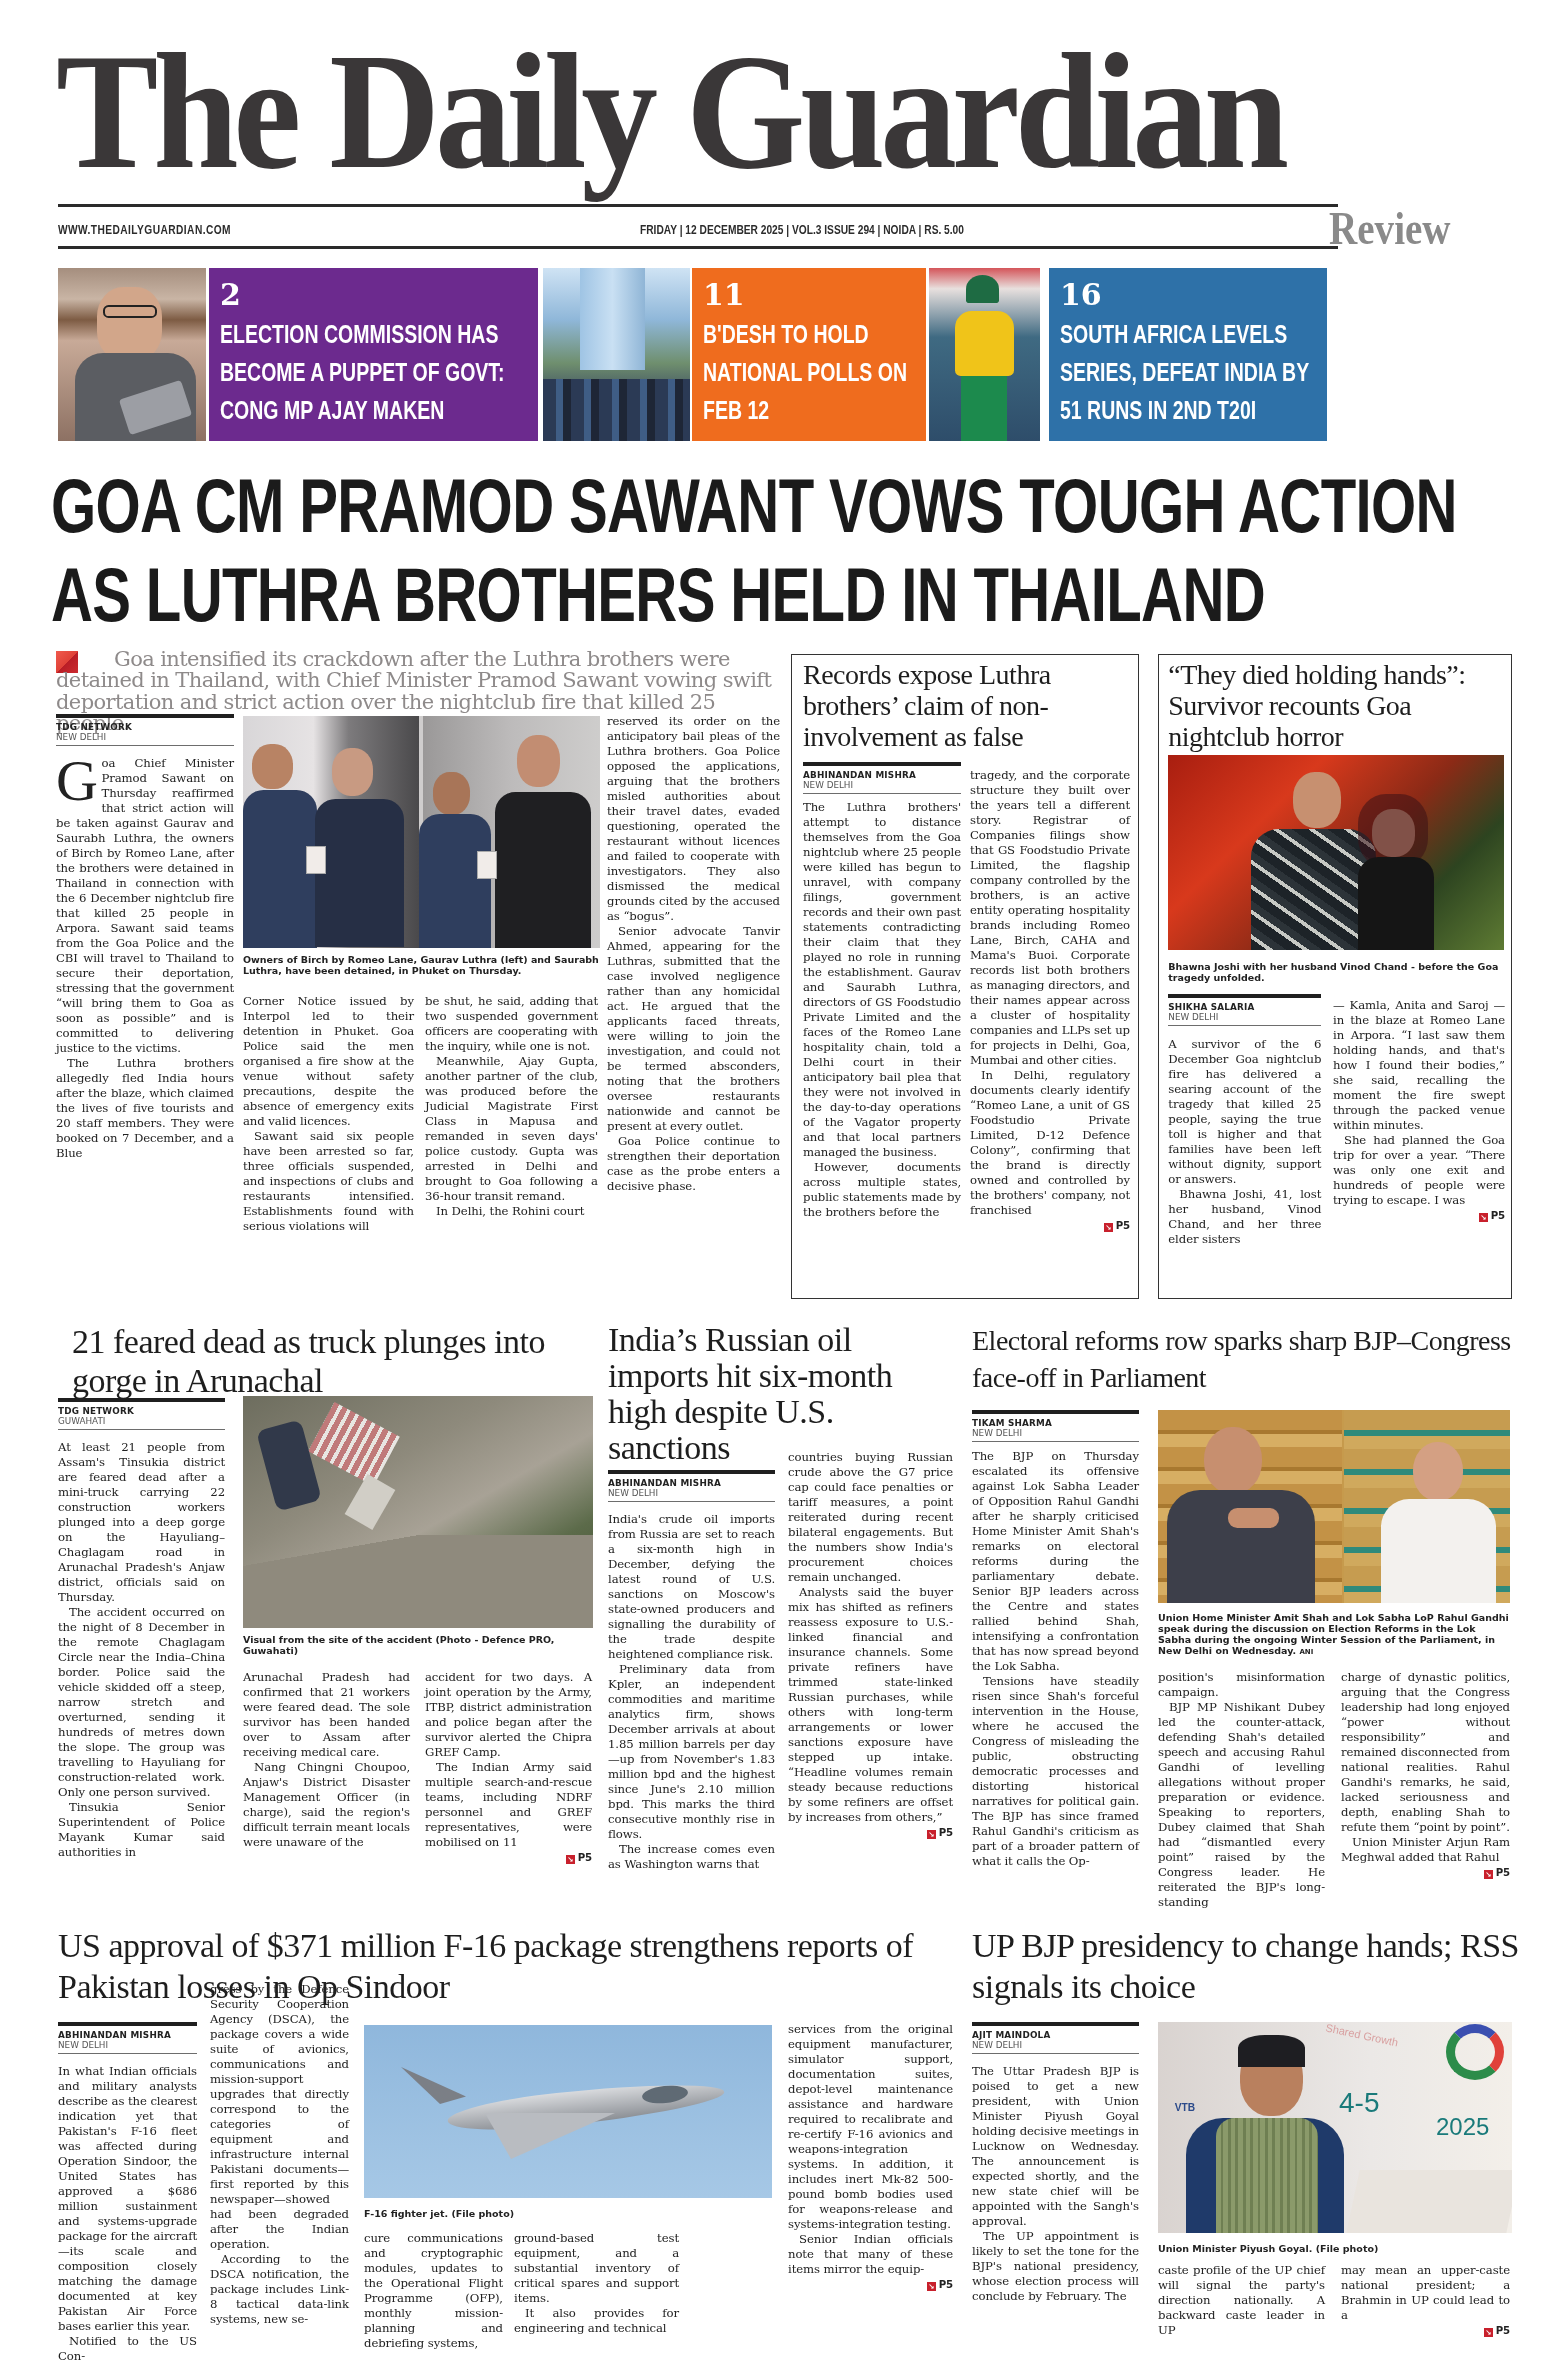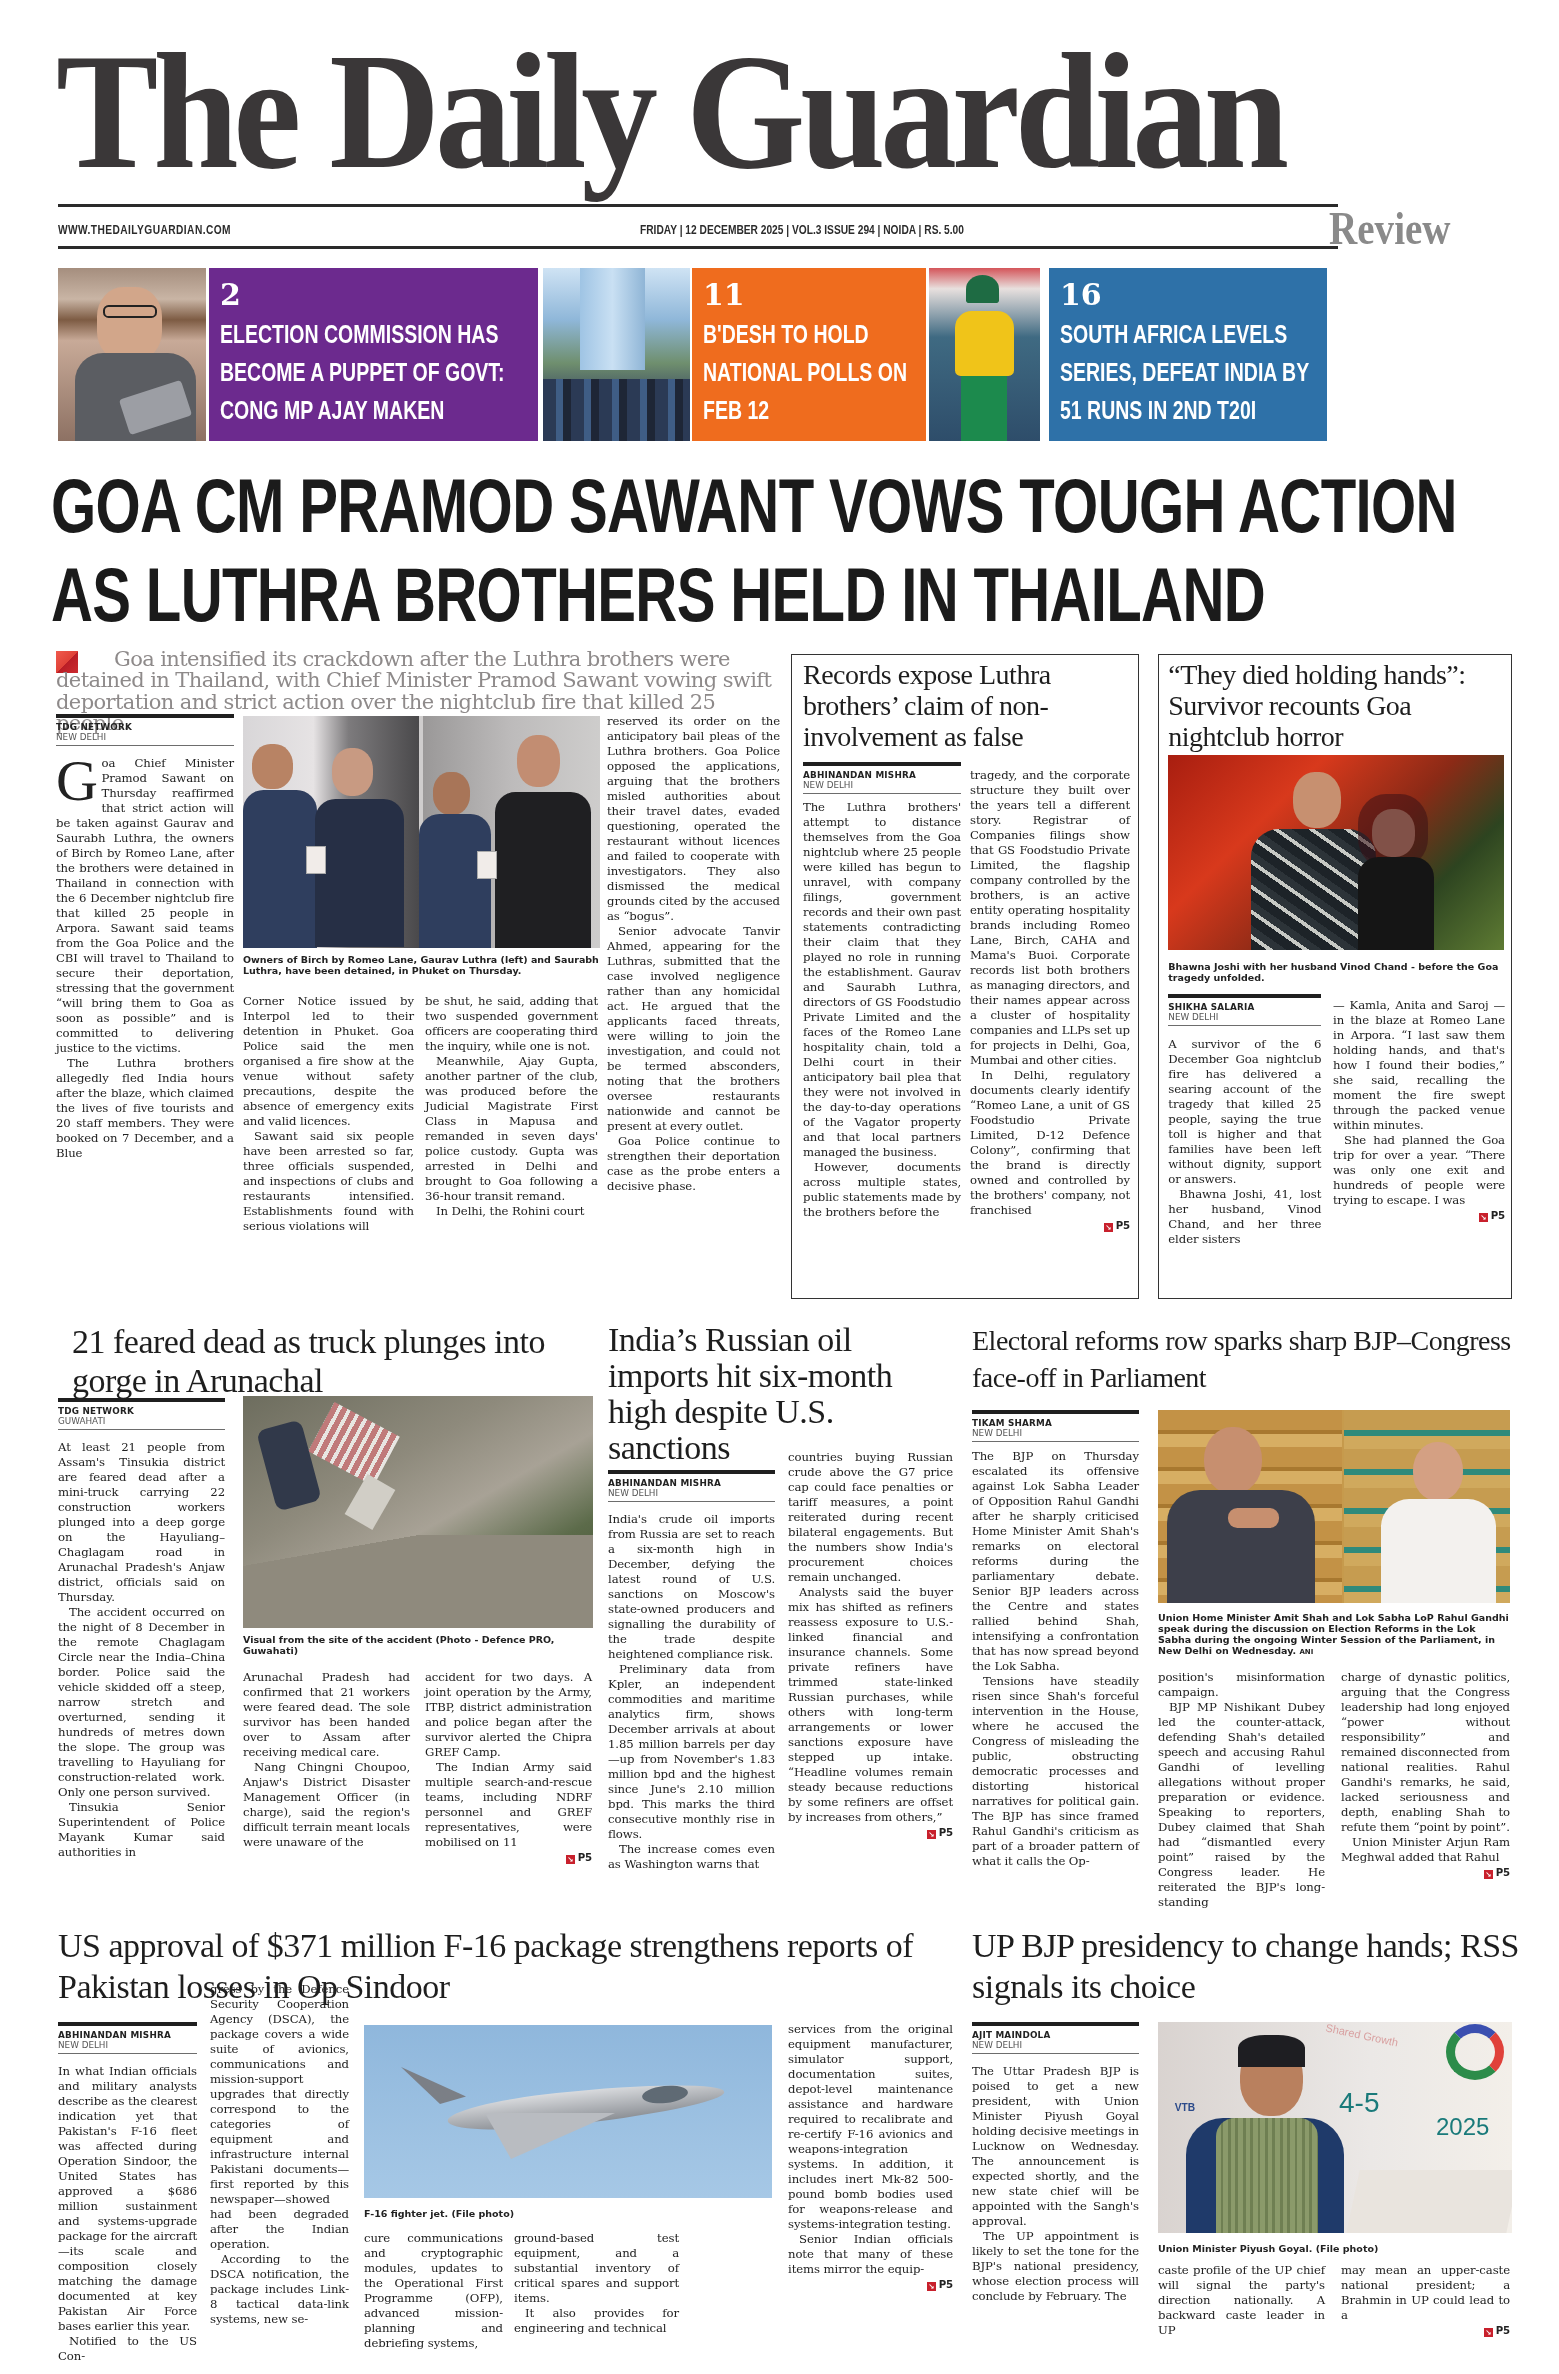--- a/index.html
+++ b/index.html
@@ -136,21 +136,21 @@
   <div style="position:absolute;left:234px;top:135px;width:20.4px;height:28px;background:#f1ece9;border:0.9px solid #aaa;"></div>
 </div>
 <div class="abs caption" style="left:243px;top:954px;width:362px;">Owners of Birch by Romeo Lane, Gaurav Luthra (left) and Saurabh Luthra, have been detained, in Phuket on Thursday.</div>
 
 <div class="abs col" style="left:243px;top:994px;width:171px;">
   <p class="first">Corner Notice issued by Interpol led to their detention in Phuket. Goa Police said the men organised a fire show at the venue without safety precautions, despite the absence of emergency exits and valid licences.</p>
   <p>Sawant said six people have been arrested so far, three officials suspended, and inspections of clubs and restaurants intensified. Establishments found with serious violations will</p>
 </div>
 
 <div class="abs col" style="left:425px;top:994px;width:173px;">
-  <p class="first">be shut, he said, adding that two suspended government officers are cooperating third the inquiry, while one is not.</p>
+  <p class="first">be shut, he said, adding that two suspended government officers are cooperating with the inquiry, while one is not.</p>
   <p>Meanwhile, Ajay Gupta, another partner of the club, was produced before the Judicial Magistrate First Class in Mapusa and remanded in seven days' police custody. Gupta was arrested in Delhi and brought to Goa following a 36-hour transit remand.</p>
   <p>In Delhi, the Rohini court</p>
 </div>
 
 <div class="abs col" style="left:607px;top:714px;width:173px;">
   <p class="first">reserved its order on the anticipatory bail pleas of the Luthra brothers. Goa Police opposed the applications, arguing that the brothers misled authorities about their travel dates, evaded questioning, operated the restaurant without licences and failed to cooperate with investigators. They also dismissed the medical grounds cited by the accused as “bogus”.</p>
   <p>Senior advocate Tanvir Ahmed, appearing for the Luthras, submitted that the case involved negligence rather than any homicidal act. He argued that the applicants faced threats, were willing to join the investigation, and could not be termed absconders, noting that the brothers oversee restaurants nationwide and cannot be present at every outlet.</p>
   <p>Goa Police continue to strengthen their deportation case as the probe enters a decisive phase.</p>
 </div>
 
@@ -294,21 +294,21 @@
   <p>According to the DSCA notification, the package includes Link-8 tactical data-link systems, new se-</p>
 </div>
 <div class="photo" style="left:364px;top:2025px;width:408px;height:173px;background:linear-gradient(180deg,#8fb7dc 0%,#a6c8e6 100%);">
   <div style="position:absolute;left:83px;top:65px;width:278px;height:33px;background:linear-gradient(180deg,#d9dbde,#8a8e94);border-radius:40% 60% 60% 40% / 50%;transform:rotate(-6deg);"></div>
   <div style="position:absolute;left:37px;top:42px;width:65px;height:37px;background:#7b7f86;clip-path:polygon(0 0,100% 80%,60% 100%);"></div>
   <div style="position:absolute;left:121px;top:88px;width:130px;height:46px;background:#b9bcc1;clip-path:polygon(0 0,100% 0,20% 100%);"></div>
   <div style="position:absolute;left:278px;top:61px;width:46px;height:16.7px;border-radius:50%;background:#5f6a74;transform:rotate(-6deg);"></div>
 </div>
 <div class="abs caption" style="left:364px;top:2208px;width:278px;">F-16 fighter jet. (File photo)</div>
 <div class="abs col" style="left:364px;top:2231px;width:139px;">
-  <p class="first">cure communications and cryptographic modules, updates to the Operational First Programme (OFP), advanced mission-planning and debriefing systems,</p>
+  <p class="first">cure communications and cryptographic modules, updates to the Operational Flight Programme (OFP), monthly mission-planning and debriefing systems,</p>
 </div>
 <div class="abs col" style="left:514px;top:2231px;width:165px;">
   <p class="first">ground-based test equipment, and a substantial inventory of critical spares and support items.</p>
   <p>It also provides for engineering and technical</p>
 </div>
 <div class="abs col" style="left:788px;top:2022px;width:165px;">
   <p class="first">services from the original equipment manufacturer, simulator support, documentation suites, depot-level maintenance assistance and hardware required to recalibrate and re-certify F-16 avionics and weapons-integration systems. In addition, it includes inert Mk-82 500-pound bomb bodies used for weapons-release and systems-integration testing.</p>
   <p>Senior Indian officials note that many of these items mirror the equip-</p>
   <div class="cont"><span class="arrow">↘</span><span>P5</span></div>
 </div>

